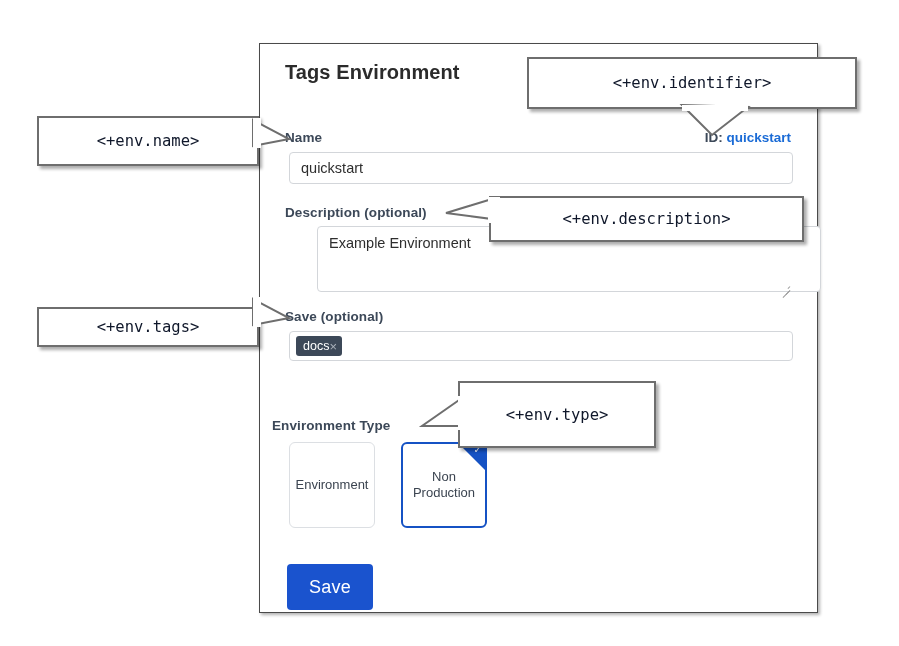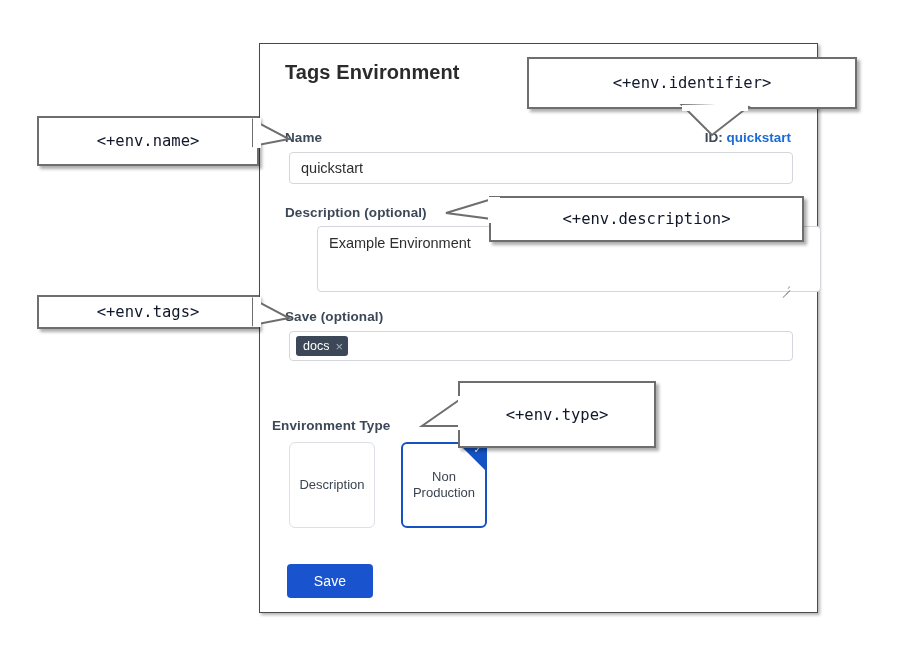--- a/index.html
+++ b/index.html
@@ -129,21 +129,20 @@
   }
   .tag-chip {
     display: inline-flex;
     align-items: center;
     background: #3c4858;
     color: #ffffff;
     border-radius: 3px;
     font-size: 12.5px;
     height: 20px;
     padding: 0 5px 0 7px;
-    gap: 6px;
   }
   .tag-chip .tag-x {
     color: #a9b0ba;
     font-size: 13px;
     line-height: 1;
     cursor: pointer;
   }
 
   
   .type-card {
@@ -185,27 +184,27 @@
     font-size: 10px;
     line-height: 10px;
   }
 
   
   .save-btn {
     position: absolute;
     left: 27px;
     top: 520px;
     width: 86px;
-    height: 34px;
+    height: 46px;
     background: #1a53ce;
     color: #ffffff;
     border: none;
     border-radius: 4px;
     font-family: "Liberation Sans", sans-serif;
-    font-size: 14px;
+    font-size: 18px;
     cursor: pointer;
     letter-spacing: .2px;
   }
 
   
   .callout {
     position: absolute;
     background: #ffffff;
     border: 2px solid #6e6e6e;
     box-sizing: border-box;
@@ -253,21 +252,21 @@
   <div class="tag-field" style="top:287px;">
     <span class="tag-chip">
       <span>docs</span>
       <span class="tag-x">×</span>
     </span>
   </div>
 
   <div class="field-label" style="left:12px; top:374px;">Environment Type</div>
 
   <div class="type-card unselected" style="left:29px; top:398px;">
-    <span>Description</span>
+    <span>Environment</span>
   </div>
 
   <div class="type-card selected" style="left:141px; top:398px;">
     <span>Non Production</span>
     <span class="card-corner"></span>
     <span class="card-check">✓</span>
   </div>
 
   <button class="save-btn">Save</button>
 </div>
@@ -289,21 +288,21 @@
 </svg>
 
 <div class="callout" style="left:489px; top:196px; width:315px; height:46px;">
   <span>&lt;+env.description&gt;</span>
 </div>
 <svg class="tail-svg" style="left:444px; top:197px;" width="60" height="40">
   <polygon points="48,2 2,16 48,22" fill="#ffffff" stroke="#6e6e6e" stroke-width="2"></polygon>
   <rect x="44" y="0" width="12" height="26" fill="#ffffff" stroke="none"></rect>
 </svg>
 
-<div class="callout" style="left:37px; top:295px; width:222px; height:34px;">
+<div class="callout" style="left:37px; top:307px; width:222px; height:40px;">
   <span>&lt;+env.tags&gt;</span>
 </div>
 <svg class="tail-svg" style="left:253px; top:297px;" width="46" height="46">
   <polygon points="0,2 36,21 0,28" fill="#ffffff" stroke="#6e6e6e" stroke-width="2"></polygon>
   <rect x="0" y="0" width="8" height="30" fill="#ffffff" stroke="none"></rect>
 </svg>
 
 <div class="callout" style="left:458px; top:381px; width:198px; height:67px;">
   <span>&lt;+env.type&gt;</span>
 </div>

